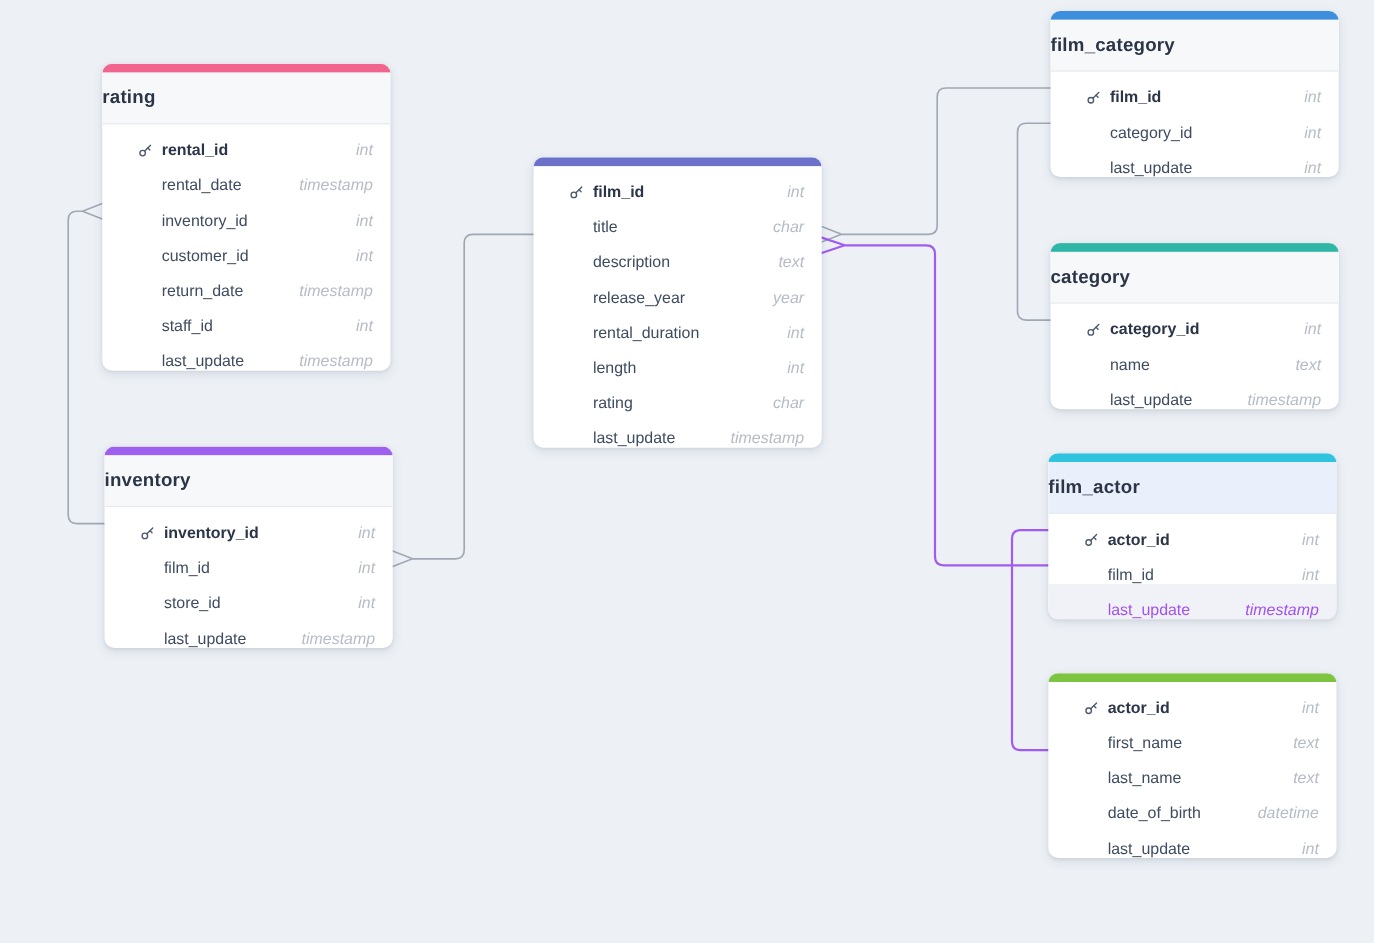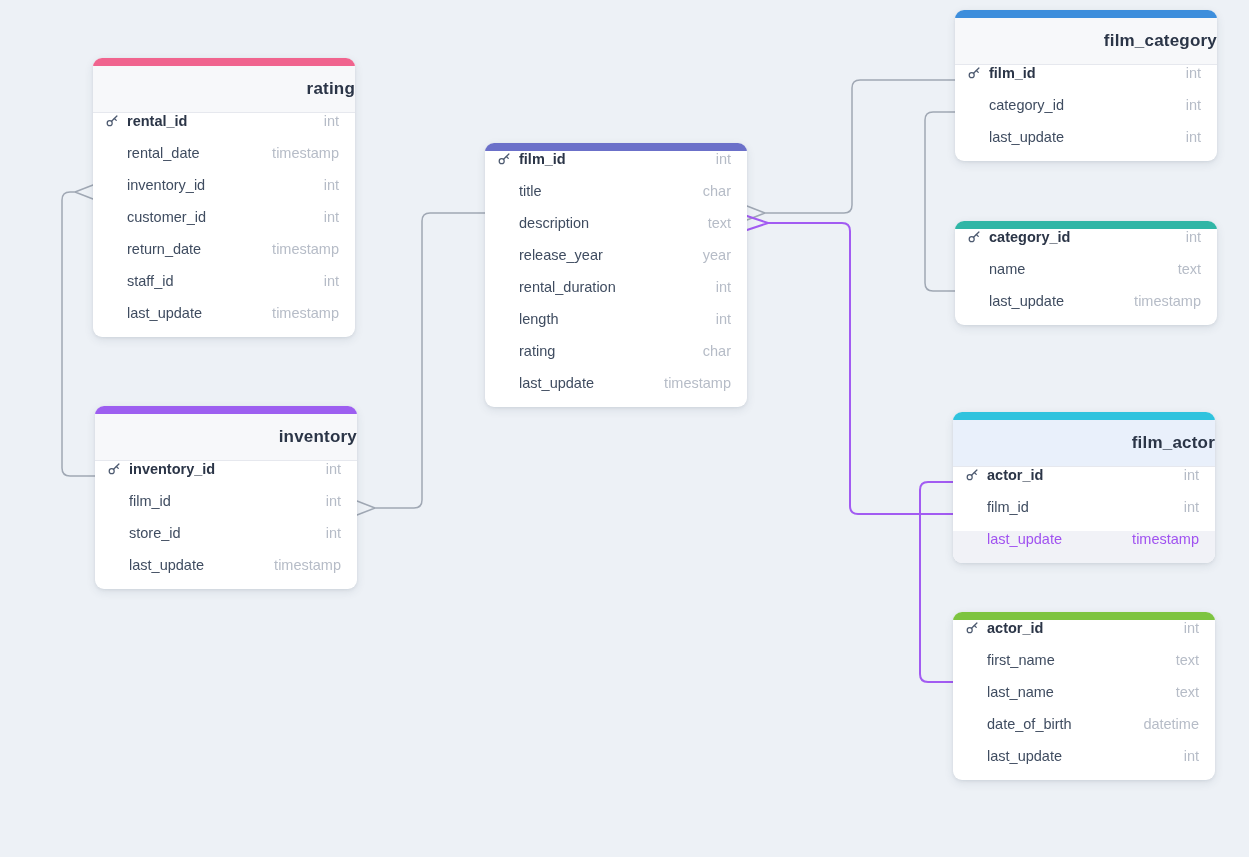--- a/index.html
+++ b/index.html
@@ -14,33 +14,33 @@
   #wires{position:absolute;left:0;top:0;z-index:0;}
   #wires path{fill:none;stroke-linecap:round;stroke-linejoin:round;}
   .card{
     position:absolute;z-index:1;width:262px;
     background:#ffffff;border-radius:9px;
     box-shadow:0 3px 10px rgba(40,54,80,.10),0 1px 3px rgba(40,54,80,.08);
     overflow:hidden;
   }
   .bar{height:8px;}
   .thead{
-    height:46px;display:flex;align-items:center;justify-content:flex-end;
+    height:46px;display:flex;align-items:center;justify-content:flex-start;
     background:#f7f8fa;border-bottom:1px solid #e6e8ee;
   }
   .thead.sel-head{background:#e9f0fb;}
   .thead span{font-size:17px;font-weight:700;color:#2b3547;letter-spacing:.2px;}
   .row{
-    height:32px;display:flex;align-items:flex-start;justify-content:space-between;
-    padding:0 16px 0 34px;box-sizing:border-box;
+    height:32px;display:flex;align-items:flex-end;justify-content:space-between;
+    padding:0 16px 0 54px;box-sizing:border-box;
   }
   .row.sel{background:#f1f2f7;}
   .fn{position:relative;font-size:14.5px;color:#3f4c60;white-space:nowrap;}
   .row.pk .fn{font-weight:700;color:#2b3547;}
-  .ft{font-size:14.5px;color:#b6bcc7;white-space:nowrap;}
+  .ft{font-size:14.5px;color:#b6bcc7;white-space:nowrap;font-style:italic;}
   .row.sel .fn,.row.sel .ft{color:#a052f0;}
   .keyicon{
     position:absolute;left:-22px;top:50%;transform:translateY(-50%);
     width:15px;height:15px;color:#4d5a70;display:inline-block;
   }
   .keyicon svg{width:15px;height:15px;display:block;}
 </style>
 </head>
 <body style="background: rgb(237, 241, 246);">
 
@@ -187,20 +187,23 @@
       <span class="ft">int</span>
     </div>
     <div class="row">
       <span class="fn">last_update</span>
       <span class="ft">int</span>
     </div>
   </div>
 
   <div class="card" style="left:955px;top:221px">
     <div class="bar" style="background: rgb(48, 182, 166);"></div>
+    <div class="thead">
+      <span>category</span>
+    </div>
     <div class="row pk">
       <span class="fn"><span class="keyicon">
             <svg viewBox="0 0 24 24" fill="none" stroke="currentColor" stroke-width="2" stroke-linecap="round" stroke-linejoin="round">
               <circle cx="7.5" cy="15.5" r="4"></circle>
               <path d="M10.5 12.5 19 4"></path>
               <path d="M15 8l3 3"></path>
             </svg>
           </span><span>category_id</span></span>
       <span class="ft">int</span>
     </div>

